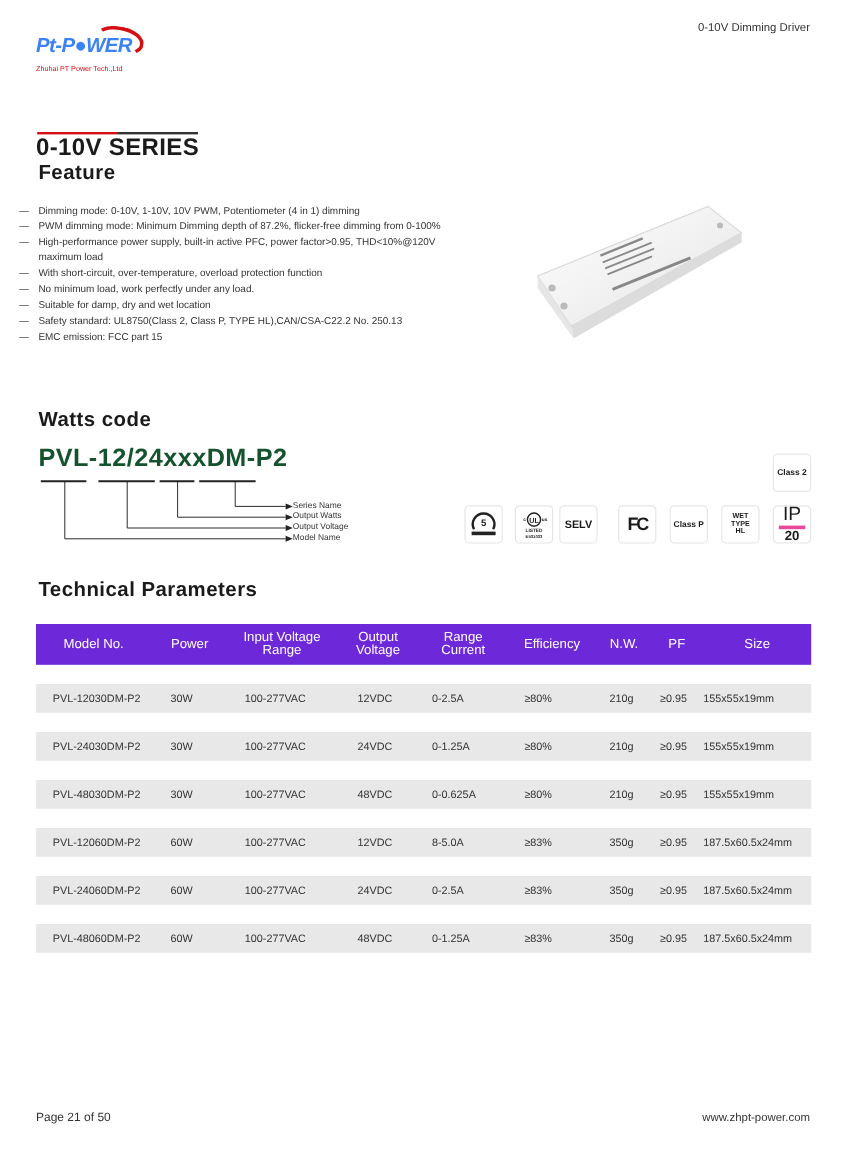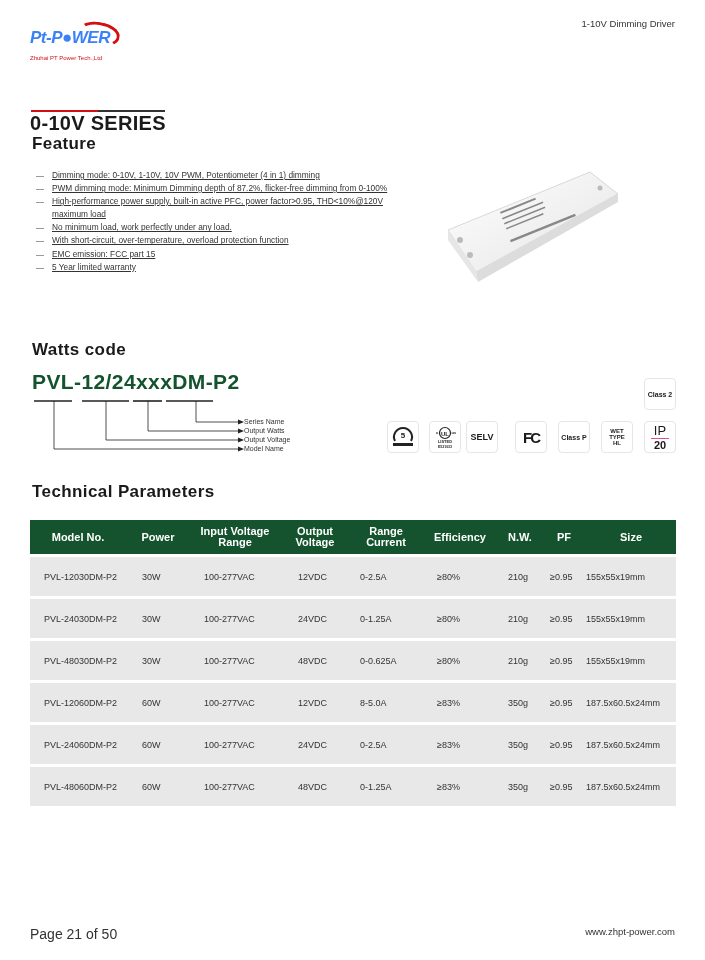--- a/index.html
+++ b/index.html
@@ -12,77 +12,78 @@
   .logo-sub { position: absolute; left: 0; top: 33px; font-size: 6px; color: #d40f14; white-space: nowrap; }
 
   .header-right { right: 30px; top: 18px; font-size: 9.5px; color: #333; }
 
   .series-title { left: 30px; top: 84px; font-size: 20px; font-weight: bold; color: #1a1a1a; letter-spacing: 0.3px; margin-top: 28px; }
   .series-underline { left: 31px; top: 110px; width: 134px; height: 2px; background: linear-gradient(90deg, #d40f14 0 50%, #333 50% 100%); }
 
   .h2 { font-size: 17px; font-weight: bold; color: #1a1a1a; letter-spacing: 0.4px; }
   .feature-title { left: 32px; top: 134px; }
 
-  .feature-list { left: 36px; top: 169px; width: 360px; list-style: none; font-size: 8.3px; color: #333; text-decoration: underline; }
+  .feature-list { left: 16px; top: 169px; width: 360px; list-style: none; font-size: 8.3px; color: #333; }
   .feature-list li { position: relative; padding-left: 16px; line-height: 13.1px; }
   .feature-list li::before { content: "—"; position: absolute; left: 0; top: 0; font-size: 8px; }
 
   .product { left: 440px; top: 160px; width: 180px; height: 130px; }
 
   .type-title { left: 32px; top: 340px; }
   .type-code { left: 32px; top: 370px; font-size: 21px; font-weight: bold; color: #14532d; letter-spacing: 0.4px; }
   .diagram { left: 32px; top: 398px; width: 290px; height: 62px; }
   .diagram-label { position: absolute; font-size: 7px; color: #333; white-space: nowrap; }
 
   .cert { width: 32px; height: 32px; border: 1px solid #e6e6e6; border-radius: 4px; background: #fff; display: flex; align-items: center; justify-content: center; font-weight: bold; color: #1a1a1a; text-align: center; line-height: 1; }
 
   .tech-title { left: 32px; top: 482px; }
 
   .table { left: 30px; top: 520px; width: 646px; }
-  .thead { height: 34px; background: #14532d; display: flex; align-items: center; color: #fff; font-weight: bold; font-size: 11px; }
+  .thead { height: 34px; background: #6d28d9; display: flex; align-items: center; color: #fff; font-weight: normal; font-size: 11px; }
   .th { text-align: center; line-height: 11px; }
-  .row { height: 39px; background: #e8e8e8; display: flex; align-items: center; font-size: 9px; color: #333; margin-top: 3px; }
+  .row { height: 24px; background: #e8e8e8; display: flex; align-items: center; font-size: 9px; color: #333; margin-top: 16px; }
   .row:first-of-type { margin-top: 7px; }
   .td { white-space: nowrap; }
   .c1 { width: 96px; padding-left: 14px; }
   .c2 { width: 64px; padding-left: 16px; }
   .c3 { width: 90px; padding-left: 14px; }
   .c4 { width: 70px; padding-left: 18px; }
   .c5 { width: 72px; padding-left: 10px; }
   .c6 { width: 76px; padding-left: 15px; }
   .c7 { width: 44px; padding-left: 10px; }
   .c8 { width: 44px; padding-left: 8px; }
   .c9 { width: 90px; padding-left: 0px; }
   .th.c1, .th.c2, .th.c3, .th.c4, .th.c5, .th.c6, .th.c7, .th.c8, .th.c9 { padding-left: 0; }
 
-  .footer-left { left: 30px; top: 926px; font-size: 14px; color: #333; }
+  .footer-left { left: 30px; top: 926px; font-size: 10px; color: #333; }
   .footer-right { right: 30px; top: 926px; font-size: 9.5px; color: #333; }
 </style>
 </head>
 <body>
 
 <div class="abs logo">
   <div class="logo-swoosh"></div>
   <div class="logo-main">Pt-P●WER</div>
   <div class="logo-sub">Zhuhai PT Power Tech.,Ltd</div>
 </div>
-<div class="abs header-right">1-10V Dimming Driver</div>
+<div class="abs header-right">0-10V Dimming Driver</div>
 
 <div class="abs series-title">0-10V SERIES</div>
 <div class="abs series-underline"></div>
 
 <div class="abs h2 feature-title">Feature</div>
 <ul class="abs feature-list">
   <li>Dimming mode: 0-10V, 1-10V, 10V PWM, Potentiometer (4 in 1) dimming</li>
   <li>PWM dimming mode: Minimum Dimming depth of 87.2%, flicker-free dimming from 0-100%</li>
   <li>High-performance power supply, built-in active PFC, power factor&gt;0.95, THD&lt;10%@120V maximum load</li>
+  <li>With short-circuit, over-temperature, overload protection function</li>
   <li>No minimum load, work perfectly under any load.</li>
-  <li>With short-circuit, over-temperature, overload protection function</li>
+  <li>Suitable for damp, dry and wet location</li>
+  <li>Safety standard: UL8750(Class 2, Class P, TYPE HL),CAN/CSA-C22.2 No. 250.13</li>
   <li>EMC emission: FCC part 15</li>
-  <li>5 Year limited warranty</li>
 </ul>
 
 <div class="abs product">
   <svg width="180" height="130" viewBox="0 0 180 130">
     <defs>
       <linearGradient id="pg" x1="0" y1="0" x2="1" y2="1">
         <stop offset="0" stop-color="#ffffff"></stop>
         <stop offset="1" stop-color="#e4e4e4"></stop>
       </linearGradient>
     </defs>
@@ -157,21 +158,21 @@
 <div class="abs cert" style="left:515px;top:421px;font-size:15px;letter-spacing:-2px;">
   <span>FC</span>
 </div>
 <div class="abs cert" style="left:558px;top:421px;font-size:7px;">
   <span>Class P</span>
 </div>
 <div class="abs cert" style="left:601px;top:421px;font-size:6px;padding:0 3px;">
   <span>WET TYPE HL</span>
 </div>
 <div class="abs cert" style="left:644px;top:421px;flex-direction:column;">
-  <span style="font-size:13px;font-weight:normal;border-bottom:1px solid #ec4899;padding:0 3px 1px;text-align:right;">IP</span>
+  <span style="font-size:16px;font-weight:normal;border-bottom:3px solid #ec4899;padding:0 3px 1px;text-align:right;">IP</span>
   <span style="font-size:11px;padding-top:1px;">20</span>
 </div>
 
 <div class="abs h2 tech-title">Technical Parameters</div>
 
 <div class="abs table">
   <div class="thead">
     <div class="th c1">Model No.</div>
     <div class="th c2">Power</div>
     <div class="th c3">Input Voltage Range</div>

